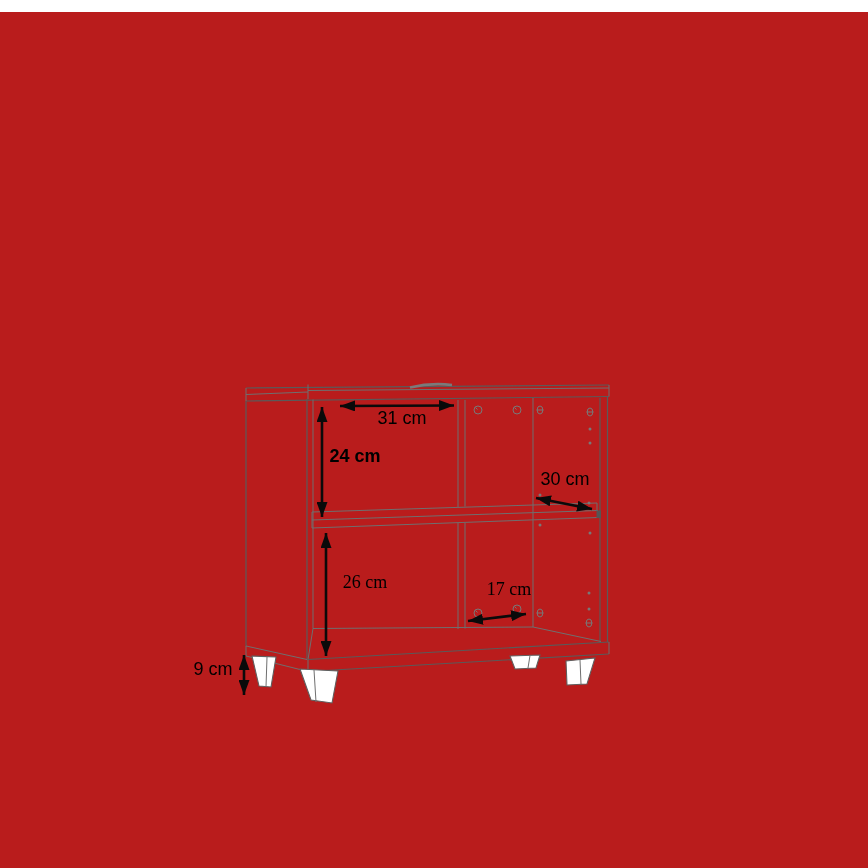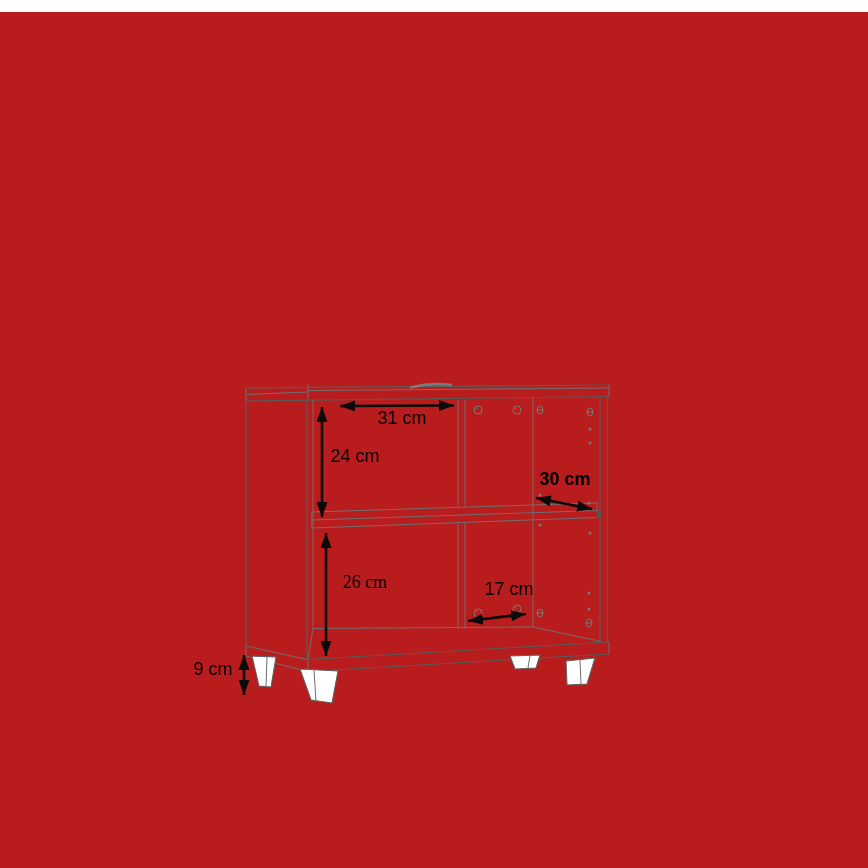--- a/index.html
+++ b/index.html
@@ -166,23 +166,23 @@
       <line class="arrow" x1="322" y1="395" x2="322" y2="505" marker-start="url(#ah)" marker-end="url(#ah)"></line>
       <line class="arrow" x1="536" y1="486" x2="592" y2="497" marker-start="url(#ah)" marker-end="url(#ah)"></line>
       <line class="arrow" x1="326" y1="521" x2="326" y2="644" marker-start="url(#ah)" marker-end="url(#ah)"></line>
       <line class="arrow" x1="468" y1="609" x2="526" y2="602" marker-start="url(#ah)" marker-end="url(#ah)"></line>
       <line class="arrow" x1="244" y1="643" x2="244" y2="683" marker-start="url(#ah)" marker-end="url(#ah)"></line>
     </g>
   </svg>
 
   <div class="dim-label" style="left:402px; top:406px;">31 cm</div>
 
-  <div class="dim-label" style="left:355px; top:444px;">24 cm</div>
+  <div class="dim-label" style="left:355px; top:444px;font-weight:bold;">24 cm</div>
 
-  <div class="dim-label" style="left:565px; top:467px;font-weight:bold;">30 cm</div>
+  <div class="dim-label" style="left:565px; top:467px;">30 cm</div>
 
   <div class="dim-label" style="left:365px; top:570px;font-family:Liberation Serif, serif;">26 cm</div>
 
-  <div class="dim-label" style="left:509px; top:577px;">17 cm</div>
+  <div class="dim-label" style="left:509px; top:577px;font-family:Liberation Serif, serif;">17 cm</div>
 
   <div class="dim-label" style="left:213px; top:657px;">9 cm</div>
 
 </div>
 
 </body></html>

